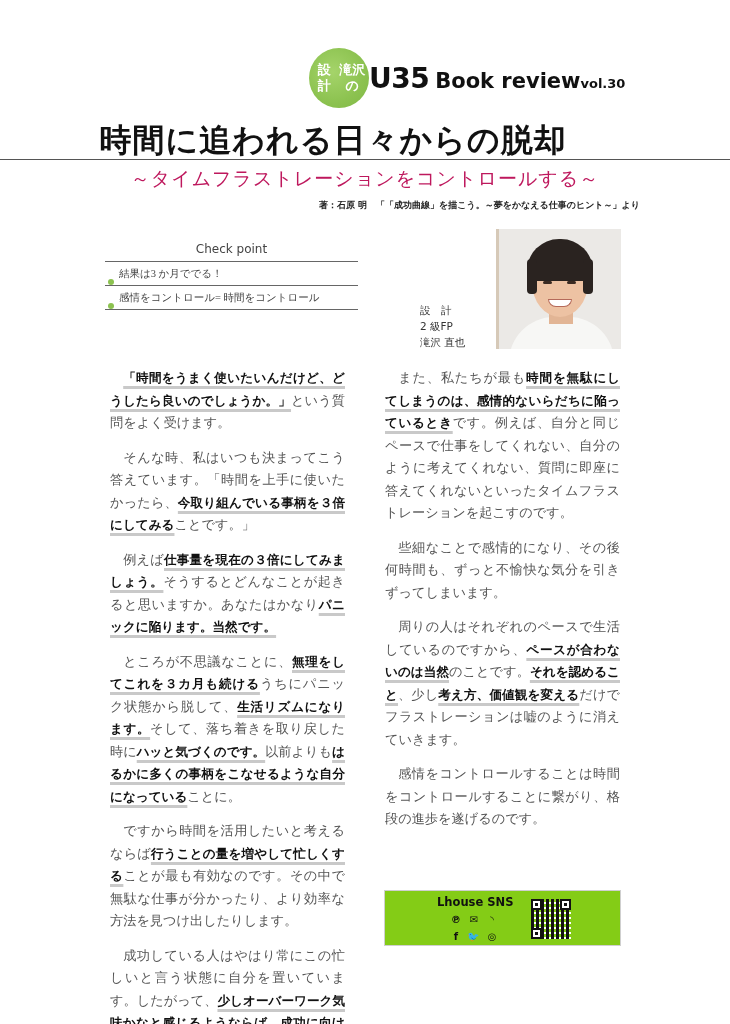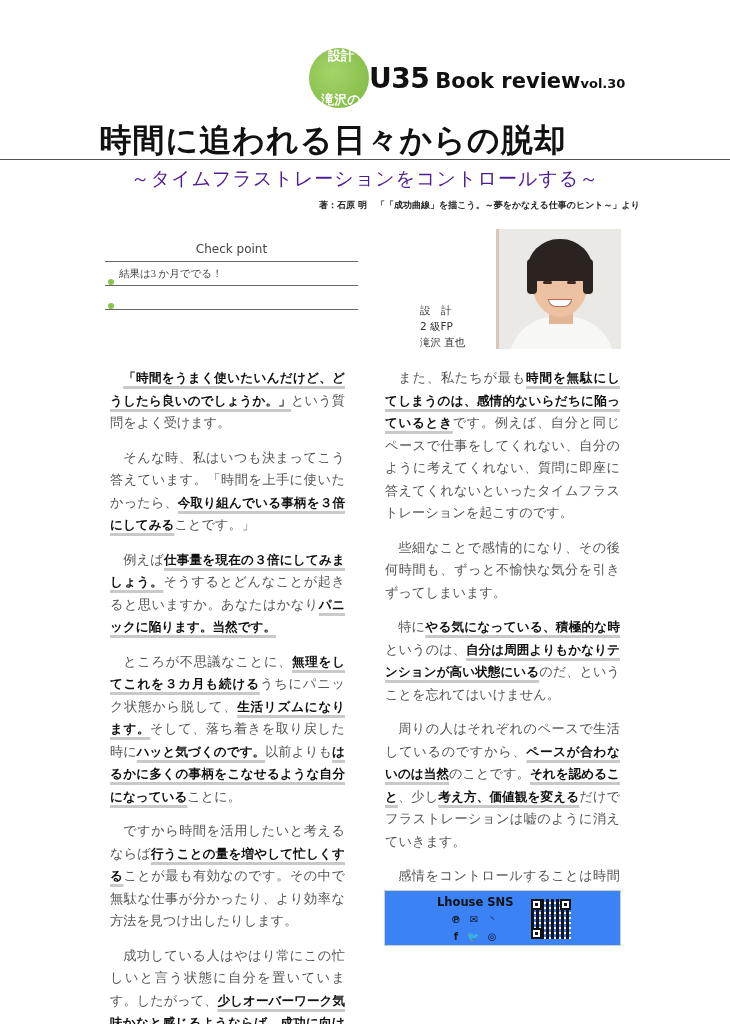--- a/index.html
+++ b/index.html
@@ -5,41 +5,41 @@
   * { box-sizing: border-box; margin: 0; padding: 0; }
   html, body { width: 730px; height: 1024px; background: #ffffff; overflow: hidden; }
   body { position: relative; font-family: "DejaVu Serif", "Liberation Serif", serif; color: #333; }
 
   .header-badge {
     position: absolute; left: 309px; top: 48px; width: 60px; height: 60px;
     border-radius: 50%;
     background: radial-gradient(circle at 40% 40%, #a5d46a 0%, #8cc250 60%, #7fb845 100%);
     color: #fff; font-family: "DejaVu Sans", sans-serif; font-weight: bold;
     font-size: 13px; line-height: 16px; text-align: center;
-    display: flex; flex-direction: column; justify-content: space-between; align-items: center;
+    display: flex; flex-direction: row; justify-content: flex-start; align-items: center;
     padding-left: 4px;
   }
   .header-title {
     position: absolute; left: 369px; top: 62px;
     font-family: "DejaVu Sans", sans-serif; font-weight: bold; color: #111;
     white-space: nowrap;
   }
   .header-title .u35 { font-size: 28px; letter-spacing: -0.5px; }
   .header-title .br { font-size: 21px; margin-left: 6px; }
   .header-title .vol { font-size: 13px; }
 
   .main-title {
     position: absolute; left: 0; width: 666px; top: 119px;
     text-align: center; font-family: "DejaVu Sans", sans-serif; font-weight: bold;
     font-size: 32px; color: #111; letter-spacing: 1px;
   }
   .title-rule { position: absolute; left: 0; top: 159px; width: 730px; height: 0; border-top: 1.5px solid #555; }
   .subtitle {
     position: absolute; left: 0; width: 730px; top: 166px; text-align: center;
-    font-size: 19px; color: #4c1d95; letter-spacing: 1px;
+    font-size: 19px; color: #be185d; letter-spacing: 1px;
   }
   .citation {
     position: absolute; left: 260px; top: 199px; width: 380px; text-align: right;
     font-family: "DejaVu Sans", sans-serif; font-weight: bold; font-size: 9px; color: #222;
   }
 
   .checkpoint { position: absolute; left: 105px; top: 240px; width: 253px; }
   .checkpoint-title {
     text-align: center; font-family: "DejaVu Sans", sans-serif; font-size: 12px; color: #444;
     height: 22px; line-height: 18px; border-bottom: 1px solid #666;
@@ -73,21 +73,21 @@
   .col-right { left: 385px; top: 367px; }
   .col p { margin-bottom: 12px; }
   .col p.indent { text-indent: 1em; }
   .col b {
     font-family: "DejaVu Sans", sans-serif; font-weight: bold; color: #111; font-size: 12.6px;
     text-decoration: underline; text-decoration-color: #c9c9c9; text-decoration-thickness: 2.5px; text-underline-offset: 4px;
   }
 
   .sns-box {
     position: absolute; left: 384px; top: 890px; width: 237px; height: 56px;
-    border: 1px solid #cfcfcf; background: #3b82f6;
+    border: 1px solid #cfcfcf; background: #84cc16;
   }
   .sns-title { position: absolute; left: 52px; top: 4px; font-family: "DejaVu Sans", sans-serif; font-weight: bold; font-size: 11.5px; color: #111; }
   .sns-icons { position: absolute; left: 62px; top: 22px; width: 54px; display: grid; grid-template-columns: repeat(3, 18px); row-gap: 3px; }
   .sns-icon { width: 18px; height: 14px; font-family: "DejaVu Sans", sans-serif; font-size: 10px; font-weight: bold; color: #111; text-align: center; line-height: 14px; }
   .qr-code {
     position: absolute; left: 146px; top: 8px; width: 40px; height: 40px;
     background:
       repeating-linear-gradient(90deg, #111 0 3px, transparent 3px 5px),
       repeating-linear-gradient(0deg, #fff 0 2px, transparent 2px 5px);
     background-blend-mode: normal;
@@ -112,20 +112,21 @@
 <div class="citation">著：石原 明　「「成功曲線」を描こう。～夢をかなえる仕事のヒント～」より</div>
 
 <div class="checkpoint">
   <div class="checkpoint-title">Check point</div>
   <div class="checkpoint-item">
     <span class="bullet-dot"></span>
     <span>結果は3 か月ででる！</span>
   </div>
   <div class="checkpoint-item">
     <span class="bullet-dot"></span>
+    <span>感情をコントロール= 時間をコントロール</span>
   </div>
 </div>
 
 <div class="author-info">
   <div>設　計</div>
   <div>2 級FP</div>
   <div>滝沢 直也</div>
 </div>
 <div class="author-photo">
   <div class="photo-shirt"></div>
@@ -143,21 +144,20 @@
     <p class="indent"><b>「時間をうまく使いたいんだけど、どうしたら良いのでしょうか。」</b><span>という質問をよく受けます。</span></p>
     <p class="indent"><span>そんな時、私はいつも決まってこう答えています。「時間を上手に使いたかったら、</span><b>今取り組んでいる事柄を３倍にしてみる</b><span>ことです。」</span></p>
     <p class="indent"><span>例えば</span><b>仕事量を現在の３倍にしてみましょう。</b><span>そうするとどんなことが起きると思いますか。あなたはかなり</span><b>パニックに陥ります。当然です。</b></p>
     <p class="indent"><span>ところが不思議なことに、</span><b>無理をしてこれを３カ月も続ける</b><span>うちにパニック状態から脱して、</span><b>生活リズムになります。</b><span>そして、落ち着きを取り戻した時に</span><b>ハッと気づくのです。</b><span>以前よりも</span><b>はるかに多くの事柄をこなせるような自分になっている</b><span>ことに。</span></p>
     <p class="indent"><span>ですから時間を活用したいと考えるならば</span><b>行うことの量を増やして忙しくする</b><span>ことが最も有効なのです。その中で無駄な仕事が分かったり、より効率な方法を見つけ出したりします。</span></p>
     <p class="indent"><span>成功している人はやはり常にこの忙しいと言う状態に自分を置いています。したがって、</span><b>少しオーバーワーク気味かなと感じるようならば、成功に向けて確実に歩んでいる</b></p>
   </div>
 <div class="col col-right" id="col-right">
     <p class="indent"><span>また、私たちが最も</span><b>時間を無駄にしてしまうのは、感情的ないらだちに陥っているとき</b><span>です。例えば、自分と同じペースで仕事をしてくれない、自分のように考えてくれない、質問に即座に答えてくれないといったタイムフラストレーションを起こすのです。</span></p>
     <p class="indent"><span>些細なことで感情的になり、その後何時間も、ずっと不愉快な気分を引きずってしまいます。</span></p>
-    <p class="indent"><span>特に</span><b>やる気になっている、積極的な時</b><span>というのは、</span><b>自分は周囲よりもかなりテンションが高い状態にいる</b><span>のだ、ということを忘れてはいけません。</span></p>
     <p class="indent"><span>周りの人はそれぞれのペースで生活しているのですから、</span><b>ペースが合わないのは当然</b><span>のことです。</span><b>それを認めること</b><span>、少し</span><b>考え方、価値観を変える</b><span>だけでフラストレーションは嘘のように消えていきます。</span></p>
     <p class="indent"><span>感情をコントロールすることは時間をコントロールすることに繋がり、格段の進歩を遂げるのです。</span></p>
   </div>
 
 <div class="sns-box">
   <div class="sns-title">Lhouse SNS</div>
   <div class="sns-icons" id="sns-icons">
       <span class="sns-icon">℗</span>
       <span class="sns-icon">✉</span>
       <span class="sns-icon">◝</span>

